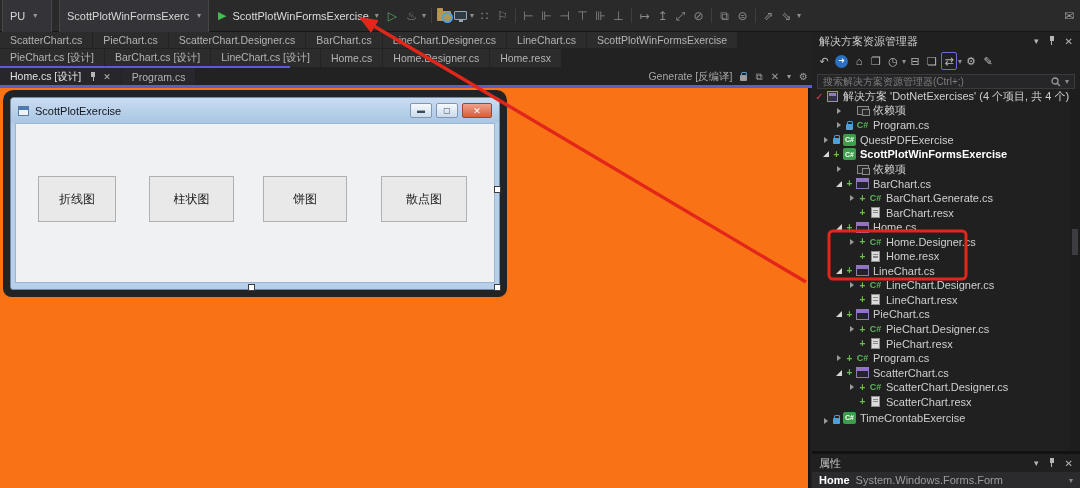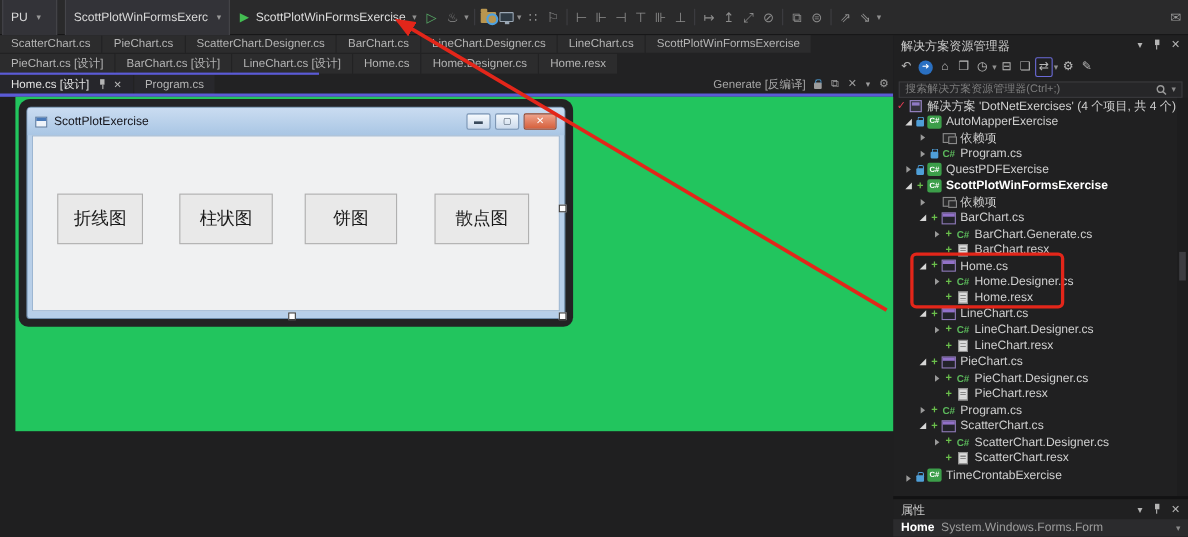--- a/index.html
+++ b/index.html
@@ -33,31 +33,31 @@
   .tab{background:#2c2c2d;color:#b4b4b4;font-size:10.5px;padding:0 10px;margin-right:1px;display:flex;align-items:center;white-space:nowrap;cursor:default}
   .trow3 .tab{background:#28282c}
   .tab.active{background:#26262b;color:#e3e3e3}
   .tab .ticons{display:flex;gap:6px;margin-left:8px;color:#b9b9b9;font-size:9px;align-items:center}
   .p-seg{position:absolute;left:0;top:34px;width:290px;height:2px;background:#5b5bd6}
   .p-line{position:absolute;left:0;top:53px;width:812px;height:2.5px;background:#5b5bd6}
   .generate{position:absolute;right:4px;top:36px;height:17px;display:flex;align-items:center;gap:8px;color:#a6a6a6;font-size:10.5px}
   .generate .gi{font-size:10px;color:#9d9d9d}
 
   
-  .editor{position:absolute;left:14px;top:88px;width:810px;height:304px;background:#22c55e;border-right:2px solid #141415}
+  .editor{position:absolute;left:0;top:88px;width:810px;height:400px;background:#f97316;border-right:2px solid #141415}
   .wform{position:absolute;left:10px;top:9px;width:490px;height:193px;background:#b7cfe9;border:1px solid #6f8dab;border-radius:4px 4px 3px 3px;box-shadow:0 0 0 7px #232324}
   .titlebar{height:25px;display:flex;align-items:center;padding:0 7px;background:linear-gradient(#cadcf1,#a9c6e4);border-radius:3px 3px 0 0}
   .formicon{width:11px;height:10px;border:1px solid #5a7aa0;background:#eef3f9;position:relative}
   .formicon::before{content:"";position:absolute;left:0;top:0;right:0;height:3px;background:#4a7ab8}
   .ftitle{font-size:11px;color:#14141a;margin-left:6px}
   .winbtns{margin-left:auto;display:flex;gap:4px}
   .wbtn{width:22px;height:15px;border:1px solid #7e97b5;border-radius:2px;background:linear-gradient(#f6fafd,#ccdaec);display:flex;align-items:center;justify-content:center;font-size:8px;color:#3a4a5c}
   .wbtn.close{width:30px;background:linear-gradient(#efa28b,#d55f3b);border-color:#97482f;color:#fff;font-size:9px;font-weight:bold}
   .client{position:absolute;left:4px;top:25px;right:4px;bottom:6px;background:#f0f1f2;border:1px solid #9cb6d2}
-  .fbtn{position:absolute;top:52px;height:46px;background:#e9e9e9;border:1px solid #b0b0b0;color:#1b1b1b;font-size:16px;display:flex;align-items:center;justify-content:center;cursor:default}
+  .fbtn{position:absolute;top:52px;height:46px;background:#e9e9e9;border:1px solid #b0b0b0;color:#1b1b1b;font-size:12px;display:flex;align-items:center;justify-content:center;cursor:default}
   .handle{position:absolute;width:7px;height:7px;background:#fff;border:1px solid #3c3c3c;z-index:5}
 
   
   .sidebar{position:absolute;left:812px;top:32px;width:268px;height:456px;background:#202021}
   .sb-header{height:18px;display:flex;align-items:center;padding:0 7px;color:#cbcbcb;font-size:11px}
   .hicons{margin-left:auto;display:flex;gap:9px;align-items:center;color:#b5b5b5;font-size:9px}
   .pin{position:relative;width:8px;height:10px;display:inline-block}
   .pin::before{content:"";position:absolute;left:2px;top:0;width:4px;height:5px;background:#b5b5b5}
   .pin::after{content:"";position:absolute;left:3.5px;top:5px;width:1px;height:4px;background:#b5b5b5}
   .sb-toolbar{height:22px;display:flex;align-items:center;padding:0 4px;gap:1px}
@@ -275,32 +275,20 @@
     <span style="color:#8a8a8a;font-size:8px">▾</span>
   </div>
   <div class="tree" id="tree">
       <div class="nrow" style="padding-left: 2px;">
         <span class="badge b-check">✓</span>
         <span class="ticon">
           <span class="i-sln"></span>
         </span>
         <span class="lbl">解决方案 'DotNetExercises' (4 个项目, 共 4 个)</span>
       </div>
-      <div class="nrow" style="padding-left: 8px;">
-        <span class="exp">
-          <span class="open"></span>
-        </span>
-        <span class="badge">
-          <span class="b-lock"></span>
-        </span>
-        <span class="ticon">
-          <span class="i-csproj">C#</span>
-        </span>
-        <span class="lbl">AutoMapperExercise</span>
-      </div>
       <div class="nrow" style="padding-left: 21px;">
         <span class="exp">
           <span class="col"></span>
         </span>
         <span class="badge"></span>
         <span class="ticon">
           <span class="i-deps"></span>
         </span>
         <span class="lbl">依赖项</span>
       </div>

